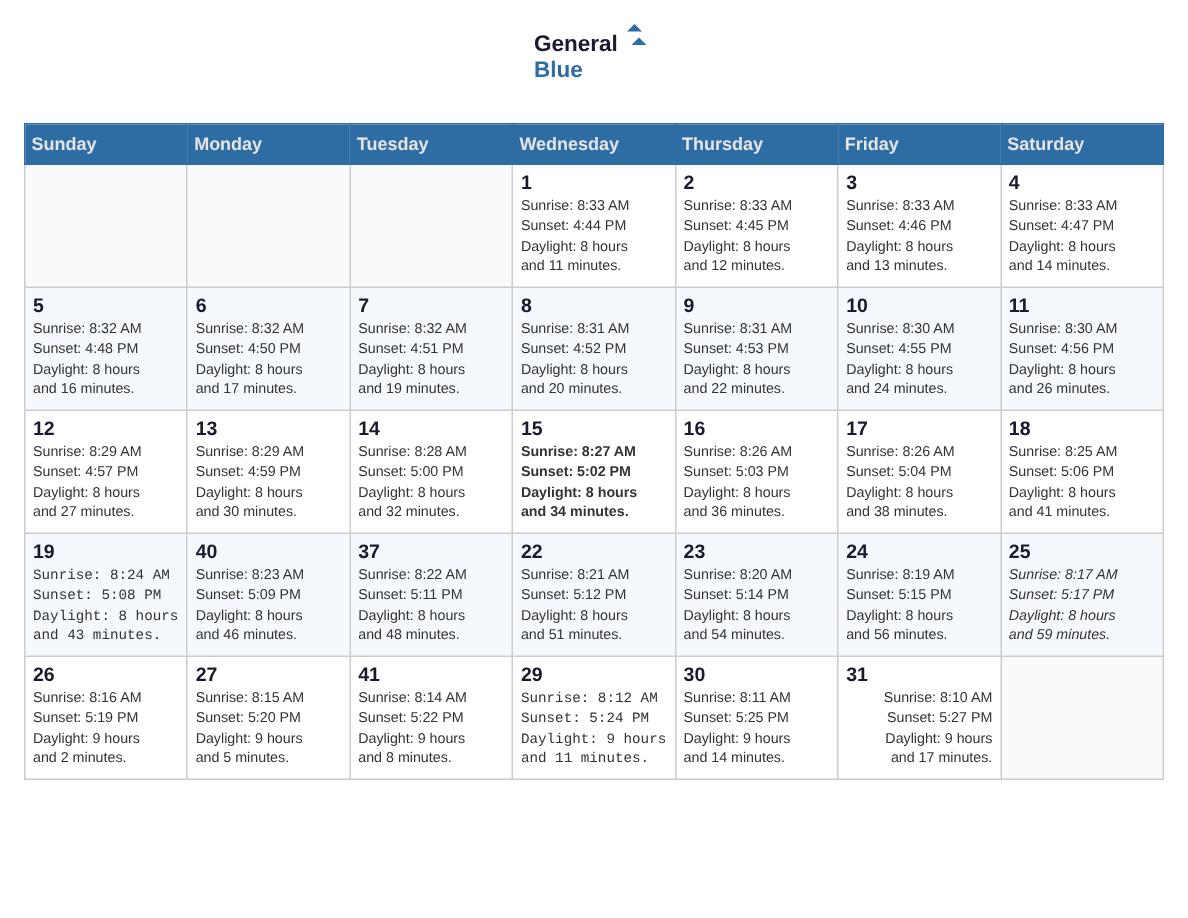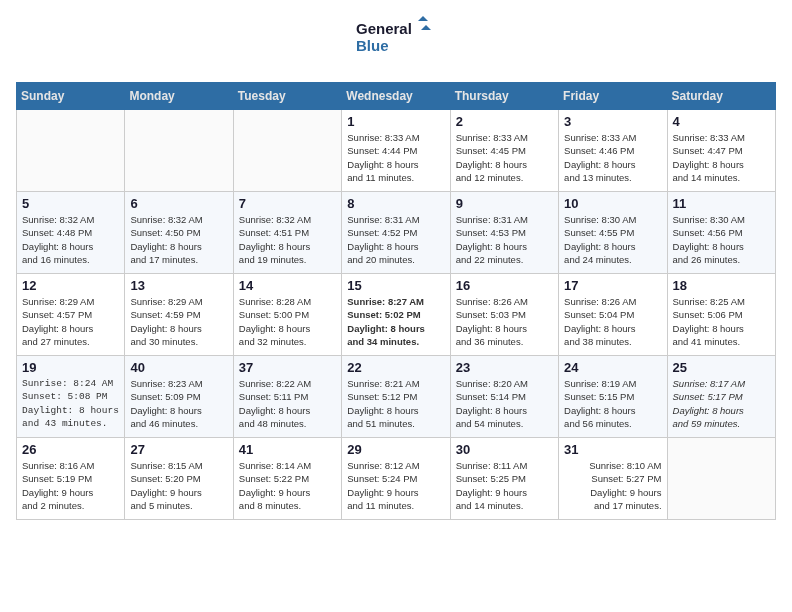--- a/index.html
+++ b/index.html
@@ -310,21 +310,21 @@
         </td>
         <td>
           <div class="day-num">41</div>
           <div class="day-info" style="white-space: pre-line;">Sunrise: 8:14 AM
 Sunset: 5:22 PM
 Daylight: 9 hours
 and 8 minutes.</div>
         </td>
         <td>
           <div class="day-num">29</div>
-          <div class="day-info" style="white-space: pre-line;">Sunrise: 8:12 AM
+          <div class="day-info" style="white-space: pre-line; font-family: Liberation Mono, monospace;">Sunrise: 8:12 AM
 Sunset: 5:24 PM
 Daylight: 9 hours
 and 11 minutes.</div>
         </td>
         <td>
           <div class="day-num">30</div>
           <div class="day-info" style="white-space: pre-line;">Sunrise: 8:11 AM
 Sunset: 5:25 PM
 Daylight: 9 hours
 and 14 minutes.</div>

